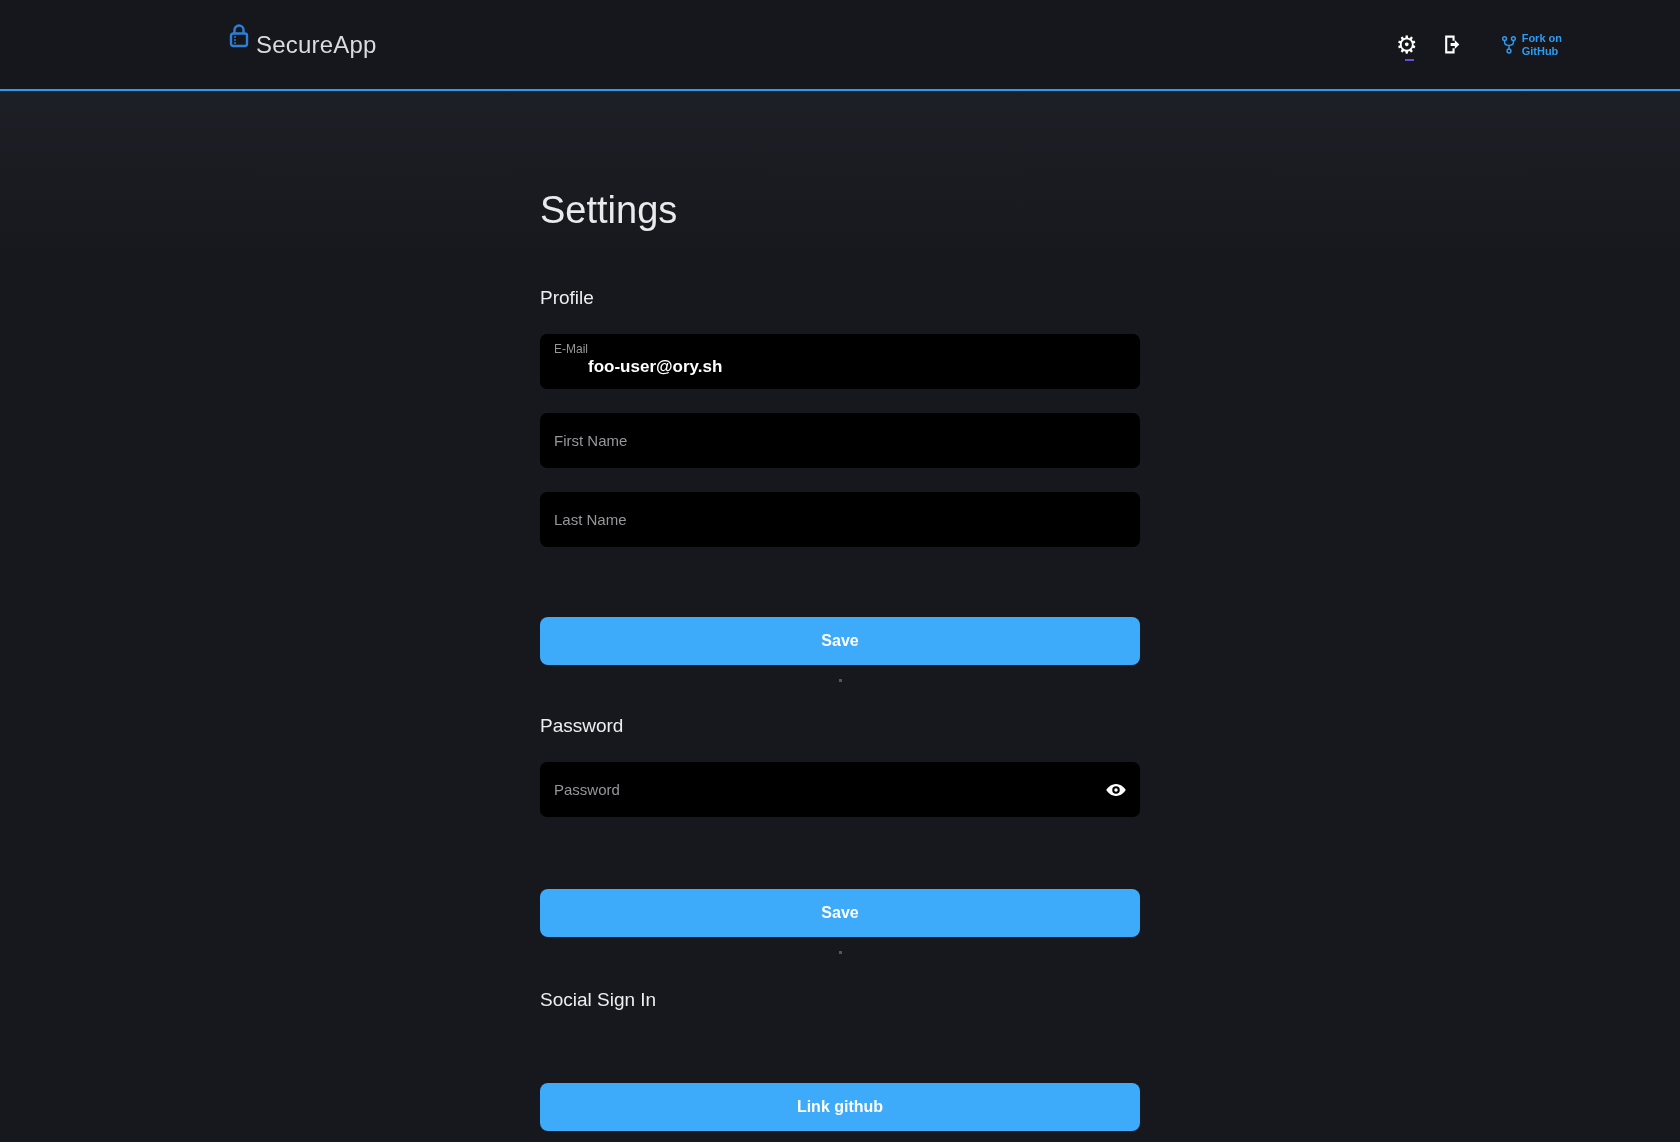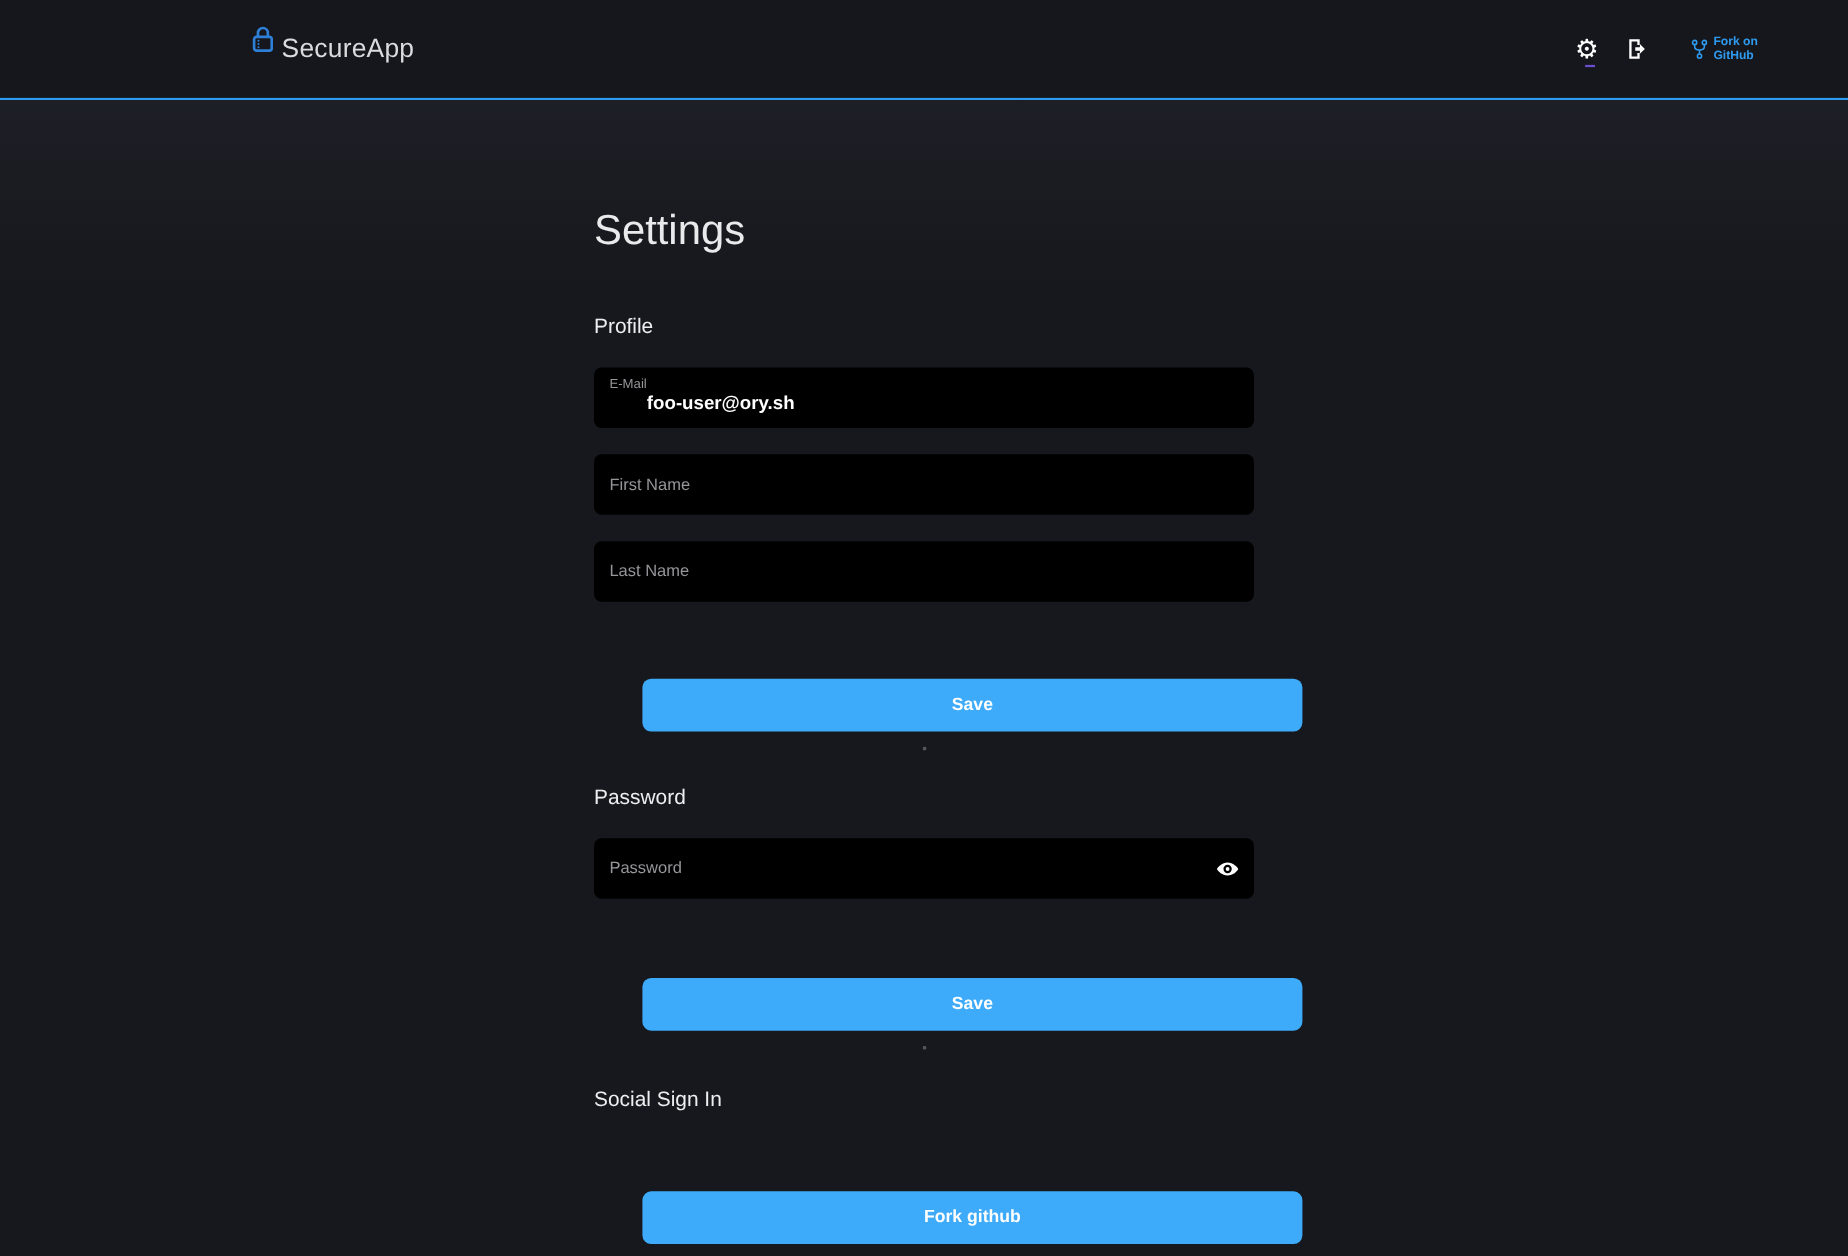--- a/index.html
+++ b/index.html
@@ -11,21 +11,21 @@
   }
   
   .app-header {
     height: 91px;
     background: #16171c;
     border-bottom: 2px solid #2e9bf3;
     display: flex;
     align-items: center;
     justify-content: space-between;
     padding-left: 228px;
-    padding-right: 82px;
+    padding-right: 118px;
   }
   .brand { display: flex; align-items: flex-start; gap: 6px; }
   .lock-icon-box { margin-top: -8px; }
   .app-title {
     color: #d9dbde;
     font-size: 24px;
     font-weight: 400;
     letter-spacing: 0.2px;
   }
   .header-actions { display: flex; align-items: center; gap: 14px; }
@@ -129,21 +129,20 @@
     display: block;
     width: 600px; height: 48px;
     background: #3dabf9;
     border: none;
     border-radius: 8px;
     color: #ffffff;
     font-size: 16px;
     font-weight: 600;
     font-family: "Liberation Sans", sans-serif;
     cursor: pointer;
-    margin-left: 44px;
   }
   .btn-save-profile { margin-top: 70px; }
   .btn-save-password { margin-top: 72px; }
   .btn-link-github { margin-top: 69px; }
   .tiny-dot {
     width: 3px; height: 3px;
     background: #55565c;
     margin: 14px auto 0 auto;
   }
   svg { display: block; }
@@ -229,15 +228,15 @@
         </span>
       </button>
     </div>
 
     <button class="btn-primary btn-save-password">Save</button>
     <div class="tiny-dot"></div>
 
     
     <h2 class="section-heading heading-social">Social Sign In</h2>
 
-    <button class="btn-primary btn-link-github">Fork github</button>
+    <button class="btn-primary btn-link-github">Link github</button>
   </div>
 </main>
 
 </body></html>

